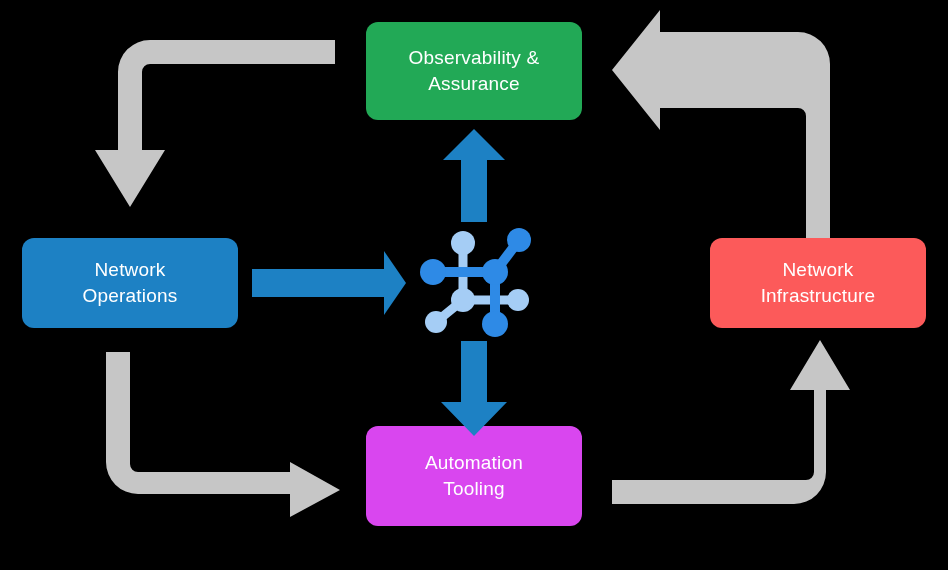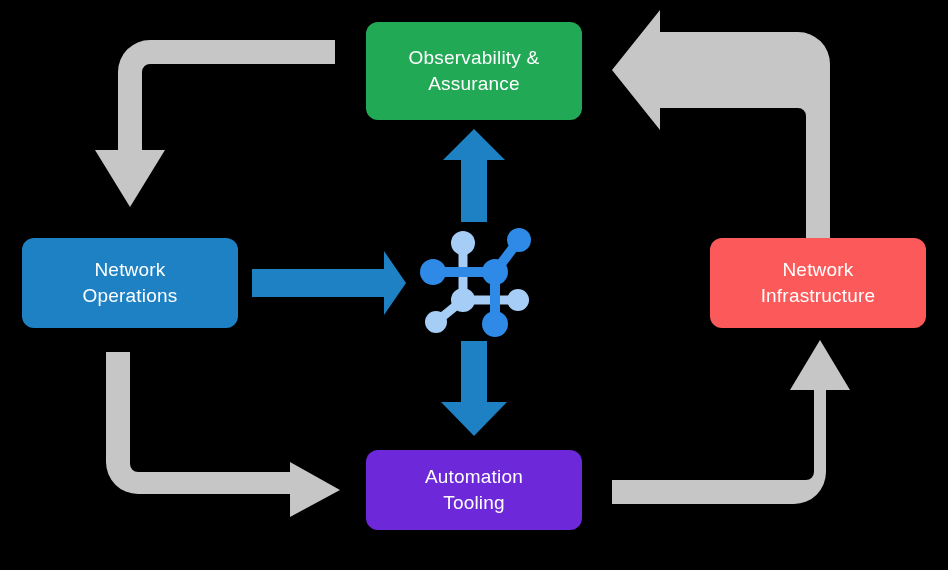--- a/index.html
+++ b/index.html
@@ -27,21 +27,21 @@
     line-height: 1.35;
     font-weight: 400;
     letter-spacing: 0.2px;
     white-space: pre-line;
     box-sizing: border-box;
     padding: 4px 10px;
   }
   #box-observability { left: 366px; top: 22px;  width: 216px; height: 98px; background: #22a956; }
   #box-network-ops   { left: 22px;  top: 238px; width: 216px; height: 90px; background: #1d81c4; }
   #box-network-infra { left: 710px; top: 238px; width: 216px; height: 90px; background: #fc5a5a; }
-  #box-automation    { left: 366px; top: 450px; width: 216px; height: 80px; background: #6d28d9; }
+  #box-automation    { left: 366px; top: 426px; width: 216px; height: 100px; background: #d946ef; }
 
   .svg-layer {
     position: absolute;
     left: 0; top: 0;
     width: 948px;
     height: 570px;
     pointer-events: none;
   }
   .svg-layer * { pointer-events: auto; }
 </style>

